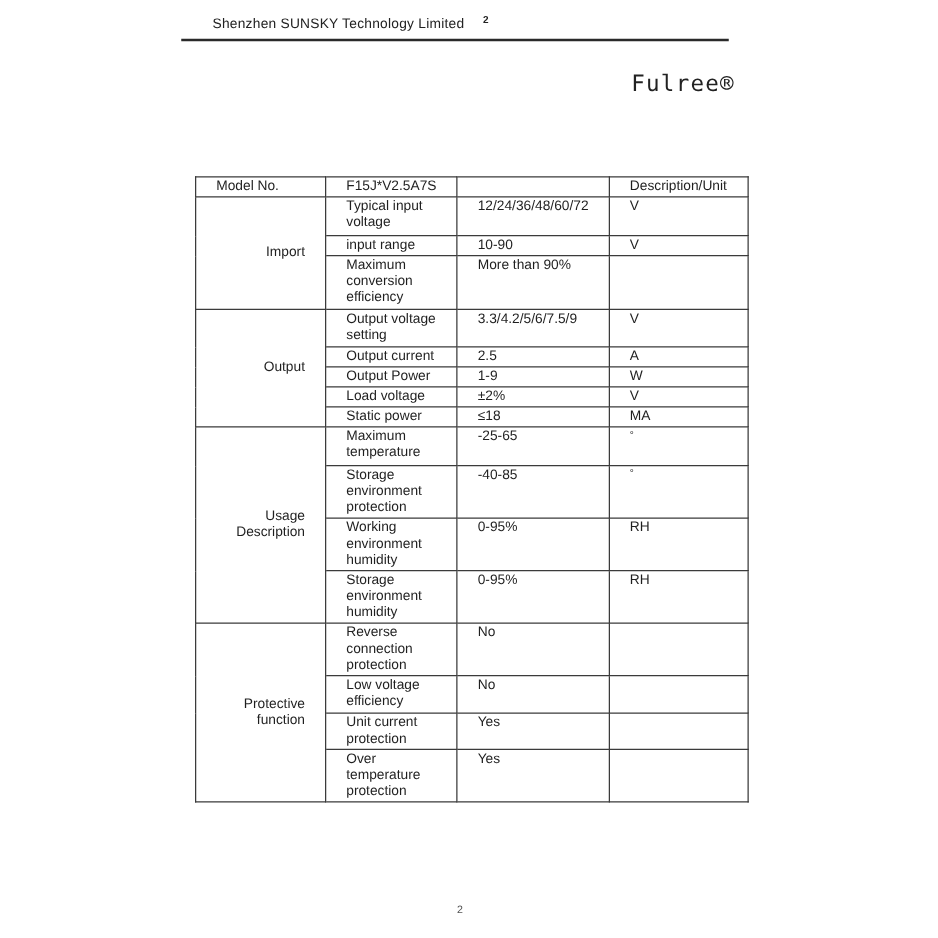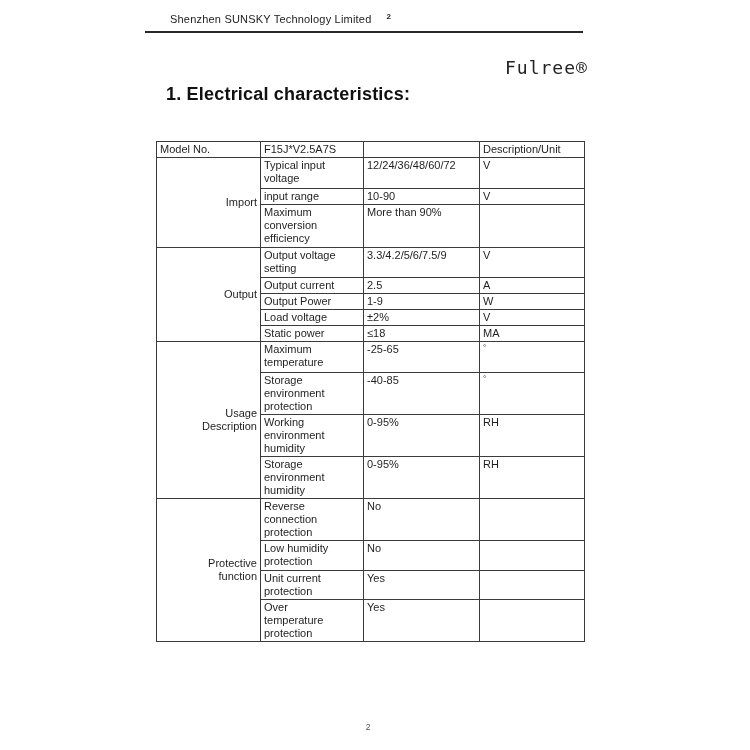--- a/index.html
+++ b/index.html
@@ -68,21 +68,21 @@
     left: 156px;
     top: 141px;
     border-collapse: collapse;
     table-layout: fixed;
     font-size: 11px;
     line-height: 13px;
     color: #1f1f1f;
   }
   .spec-table td {
     border: 1px solid #3b3b3b;
-    padding: 1px 3px;
+    padding: 1px 16px;
     vertical-align: top;
     overflow: hidden;
   }
   .group-cell {
     text-align: right;
     vertical-align: middle !important;
   }
   .group-label {
     display: inline-block;
     max-width: 86px;
@@ -110,21 +110,20 @@
 <body>
 
 <div class="page">
 
   <div class="company">
     <span>Shenzhen SUNSKY Technology Limited</span><span class="company-sup">2</span>
   </div>
   <div class="brand">Fulree®</div>
   <div class="header-rule"></div>
 
-  <div class="doc-title">1. Electrical characteristics:</div>
 
   <table class="spec-table">
     <colgroup>
       <col style="width:104px">
       <col style="width:103px">
       <col style="width:116px">
       <col style="width:105px">
     </colgroup>
     <tbody>
 
@@ -201,21 +200,21 @@
         <td>RH</td>
       </tr>
 
       <tr style="height:42px">
         <td class="group-cell" rowspan="4"><span class="group-label">Protective function</span></td>
         <td>Reverse connection protection</td>
         <td>No</td>
         <td></td>
       </tr>
       <tr style="height:30px">
-        <td>Low humidity protection</td>
+        <td>Low voltage efficiency</td>
         <td>No</td>
         <td></td>
       </tr>
       <tr style="height:29px">
         <td>Unit current protection</td>
         <td>Yes</td>
         <td></td>
       </tr>
       <tr style="height:42px">
         <td><span class="narrow-wrap">Over temperature protection</span></td>

